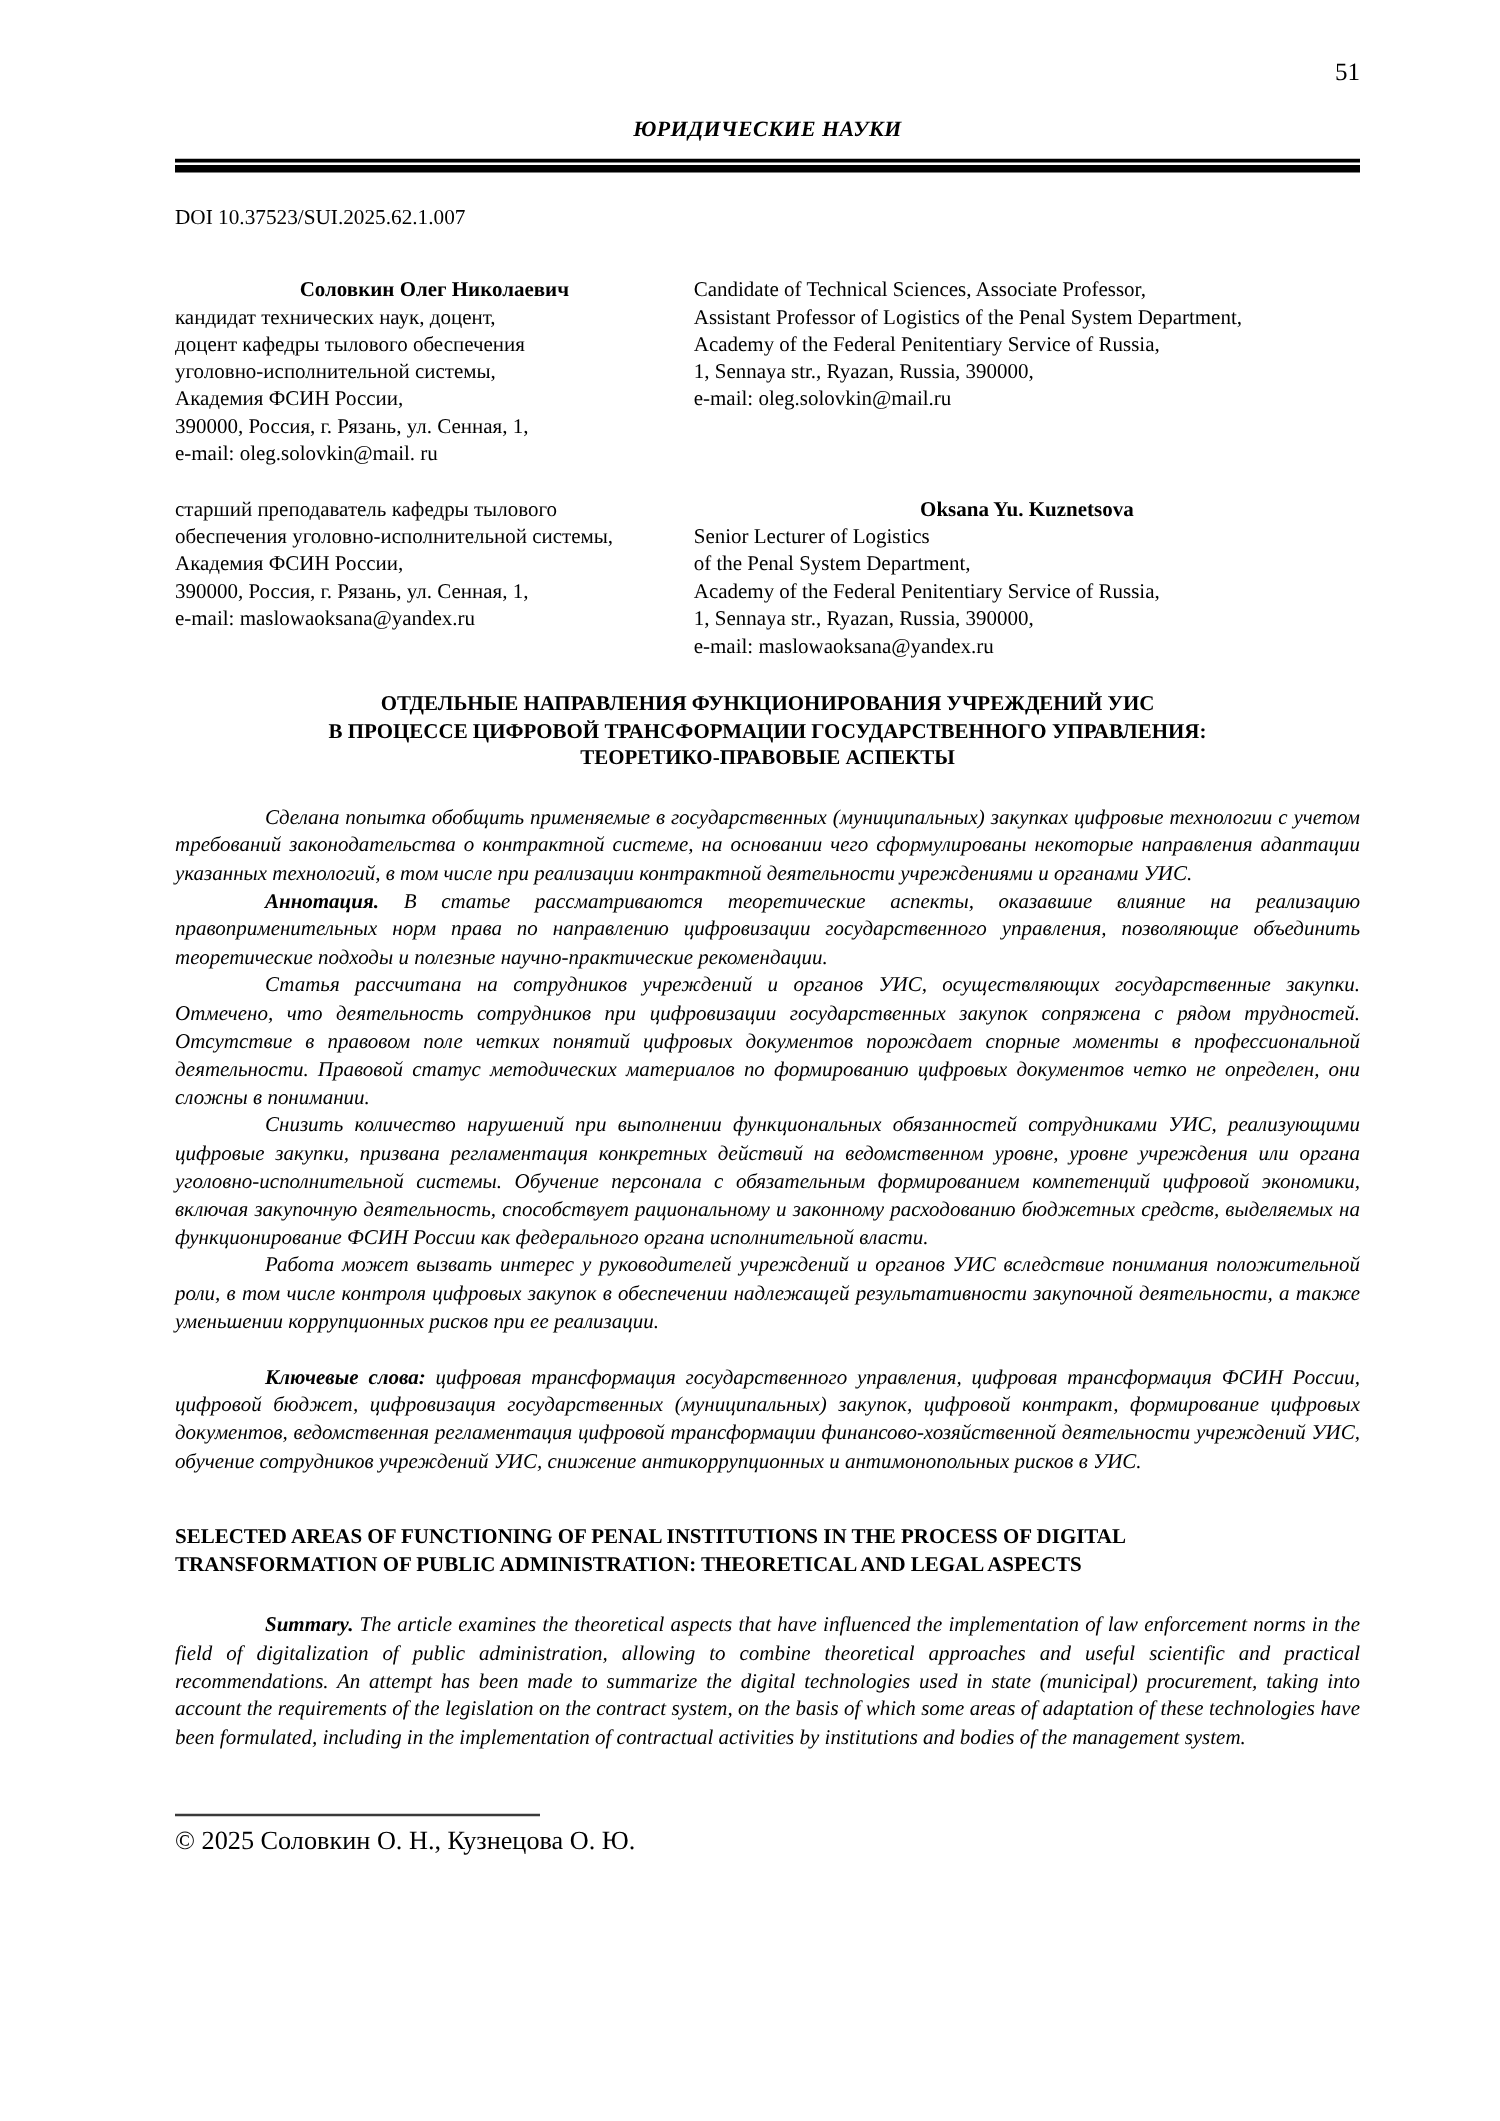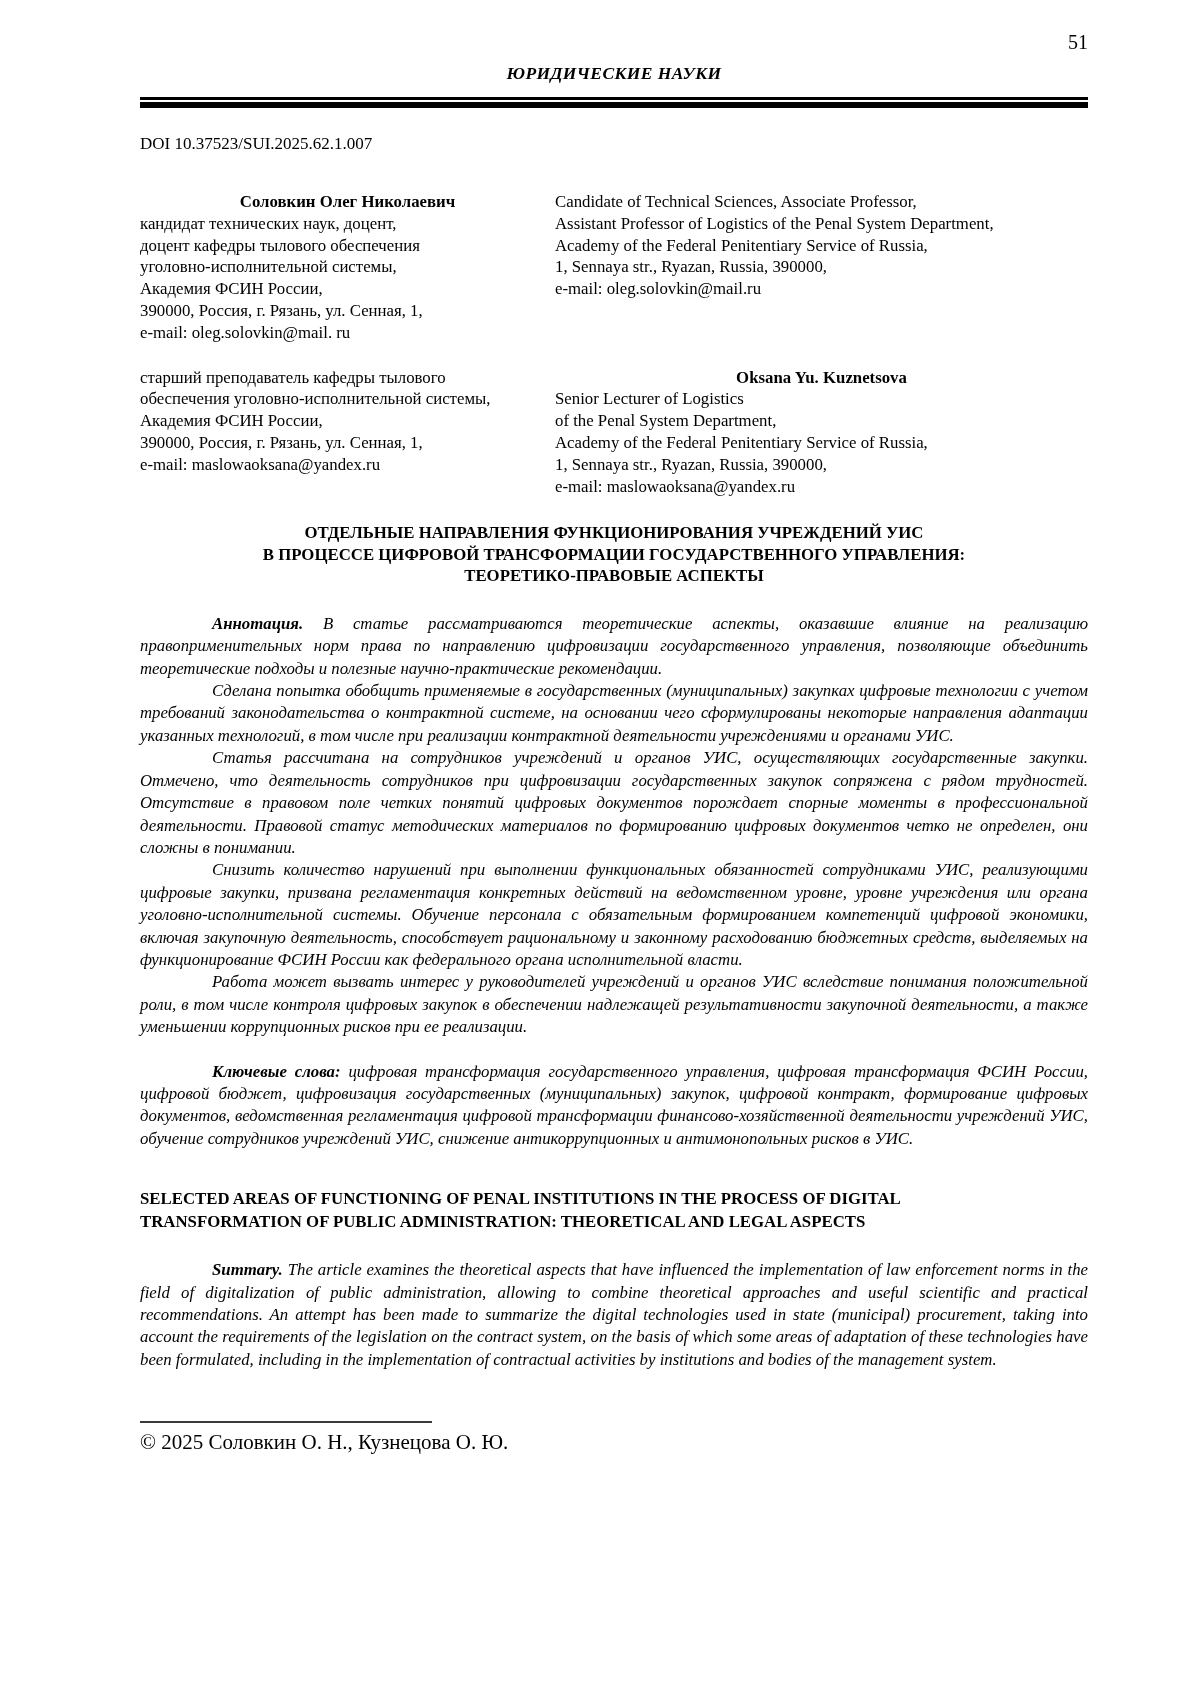--- a/index.html
+++ b/index.html
@@ -5,30 +5,30 @@
   html, body { margin: 0; padding: 0; background: #ffffff; }
   body {
     width: 1200px; height: 1697px;
     color: #000;
     font-family: "Liberation Serif", "DejaVu Serif", serif;
     -webkit-font-smoothing: antialiased;
   }
   .page {
     box-sizing: border-box;
     width: 1200px; height: 1697px;
-    padding: 30px 112px 0 140px;
+    padding: 46px 112px 0 140px;
     position: relative;
   }
   .pagenum {
     text-align: right;
     font-size: 20px;
     line-height: 24px;
   }
   .runhead {
-    margin-top: 9px;
+    margin-top: 23px;
     text-align: center;
     font-weight: bold;
     font-style: italic;
     font-size: 17.5px;
     letter-spacing: 0.4px;
   }
   .rule { margin-top: 13px; }
   .rule .thin  { height: 3px; background: #000; }
   .rule .gap   { height: 2px; background: transparent; }
   .rule .thick { height: 6px; background: #000; }
@@ -131,22 +131,22 @@
 1, Sennaya str., Ryazan, Russia, 390000,
 e-mail: maslowaoksana@yandex.ru</div>
     </div>
   </div>
 
   <div class="title-ru">ОТДЕЛЬНЫЕ НАПРАВЛЕНИЯ ФУНКЦИОНИРОВАНИЯ УЧРЕЖДЕНИЙ УИС
 В ПРОЦЕССЕ ЦИФРОВОЙ ТРАНСФОРМАЦИИ ГОСУДАРСТВЕННОГО УПРАВЛЕНИЯ:
 ТЕОРЕТИКО-ПРАВОВЫЕ АСПЕКТЫ</div>
 
   <div class="section">
+    <p class="body">Сделана попытка обобщить применяемые в государственных (муниципальных) закупках цифровые технологии с учетом требований законодательства о контрактной системе, на основании чего сформулированы некоторые направления адаптации указанных технологий, в том числе при реализации контрактной деятельности учреждениями и органами УИС.</p>
     <p class="body"><span class="lead">Аннотация.</span> <span>В статье рассматриваются теоретические аспекты, оказавшие влияние на реализацию правоприменительных норм права по направлению цифровизации государственного управления, позволяющие объединить теоретические подходы и полезные научно-практические рекомендации.</span></p>
-    <p class="body">Сделана попытка обобщить применяемые в государственных (муниципальных) закупках цифровые технологии с учетом требований законодательства о контрактной системе, на основании чего сформулированы некоторые направления адаптации указанных технологий, в том числе при реализации контрактной деятельности учреждениями и органами УИС.</p>
     <p class="body">Статья рассчитана на сотрудников учреждений и органов УИС, осуществляющих государственные закупки. Отмечено, что деятельность сотрудников при цифровизации государственных закупок сопряжена с рядом трудностей. Отсутствие в правовом поле четких понятий цифровых документов порождает спорные моменты в профессиональной деятельности. Правовой статус методических материалов по формированию цифровых документов четко не определен, они сложны в понимании.</p>
     <p class="body">Снизить количество нарушений при выполнении функциональных обязанностей сотрудниками УИС, реализующими цифровые закупки, призвана регламентация конкретных действий на ведомственном уровне, уровне учреждения или органа уголовно-исполнительной системы. Обучение персонала с обязательным формированием компетенций цифровой экономики, включая закупочную деятельность, способствует рациональному и законному расходованию бюджетных средств, выделяемых на функционирование ФСИН России как федерального органа исполнительной власти.</p>
     <p class="body">Работа может вызвать интерес у руководителей учреждений и органов УИС вследствие понимания положительной роли, в том числе контроля цифровых закупок в обеспечении надлежащей результативности закупочной деятельности, а также уменьшении коррупционных рисков при ее реализации.</p>
   </div>
 
   <div class="keywords-block">
     <p class="body"><span class="lead">Ключевые слова:</span> <span>цифровая трансформация государственного управления, цифровая трансформация ФСИН России, цифровой бюджет, цифровизация государственных (муниципальных) закупок, цифровой контракт, формирование цифровых документов, ведомственная регламентация цифровой трансформации финансово-хозяйственной деятельности учреждений УИС, обучение сотрудников учреждений УИС, снижение антикоррупционных и антимонопольных рисков в УИС.</span></p>
   </div>
 
   <div class="title-en">SELECTED AREAS OF FUNCTIONING OF PENAL INSTITUTIONS IN THE PROCESS OF DIGITAL

